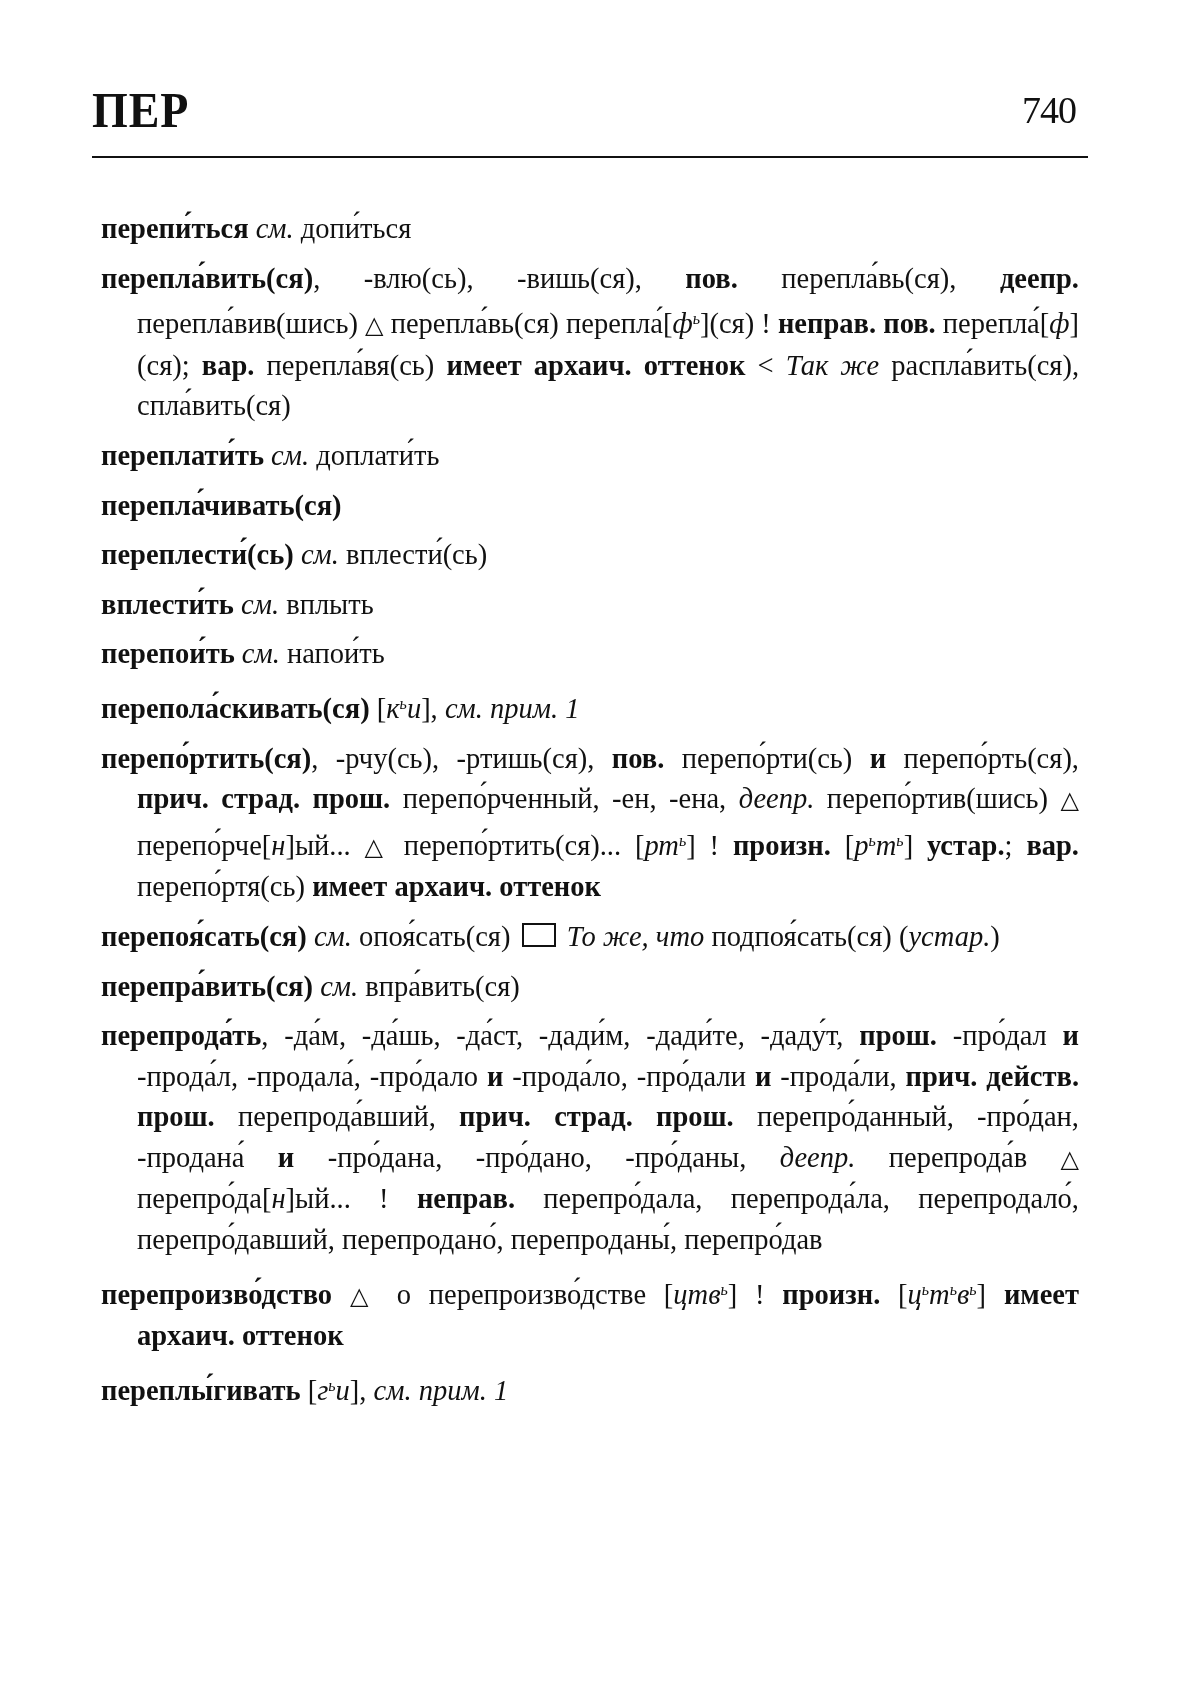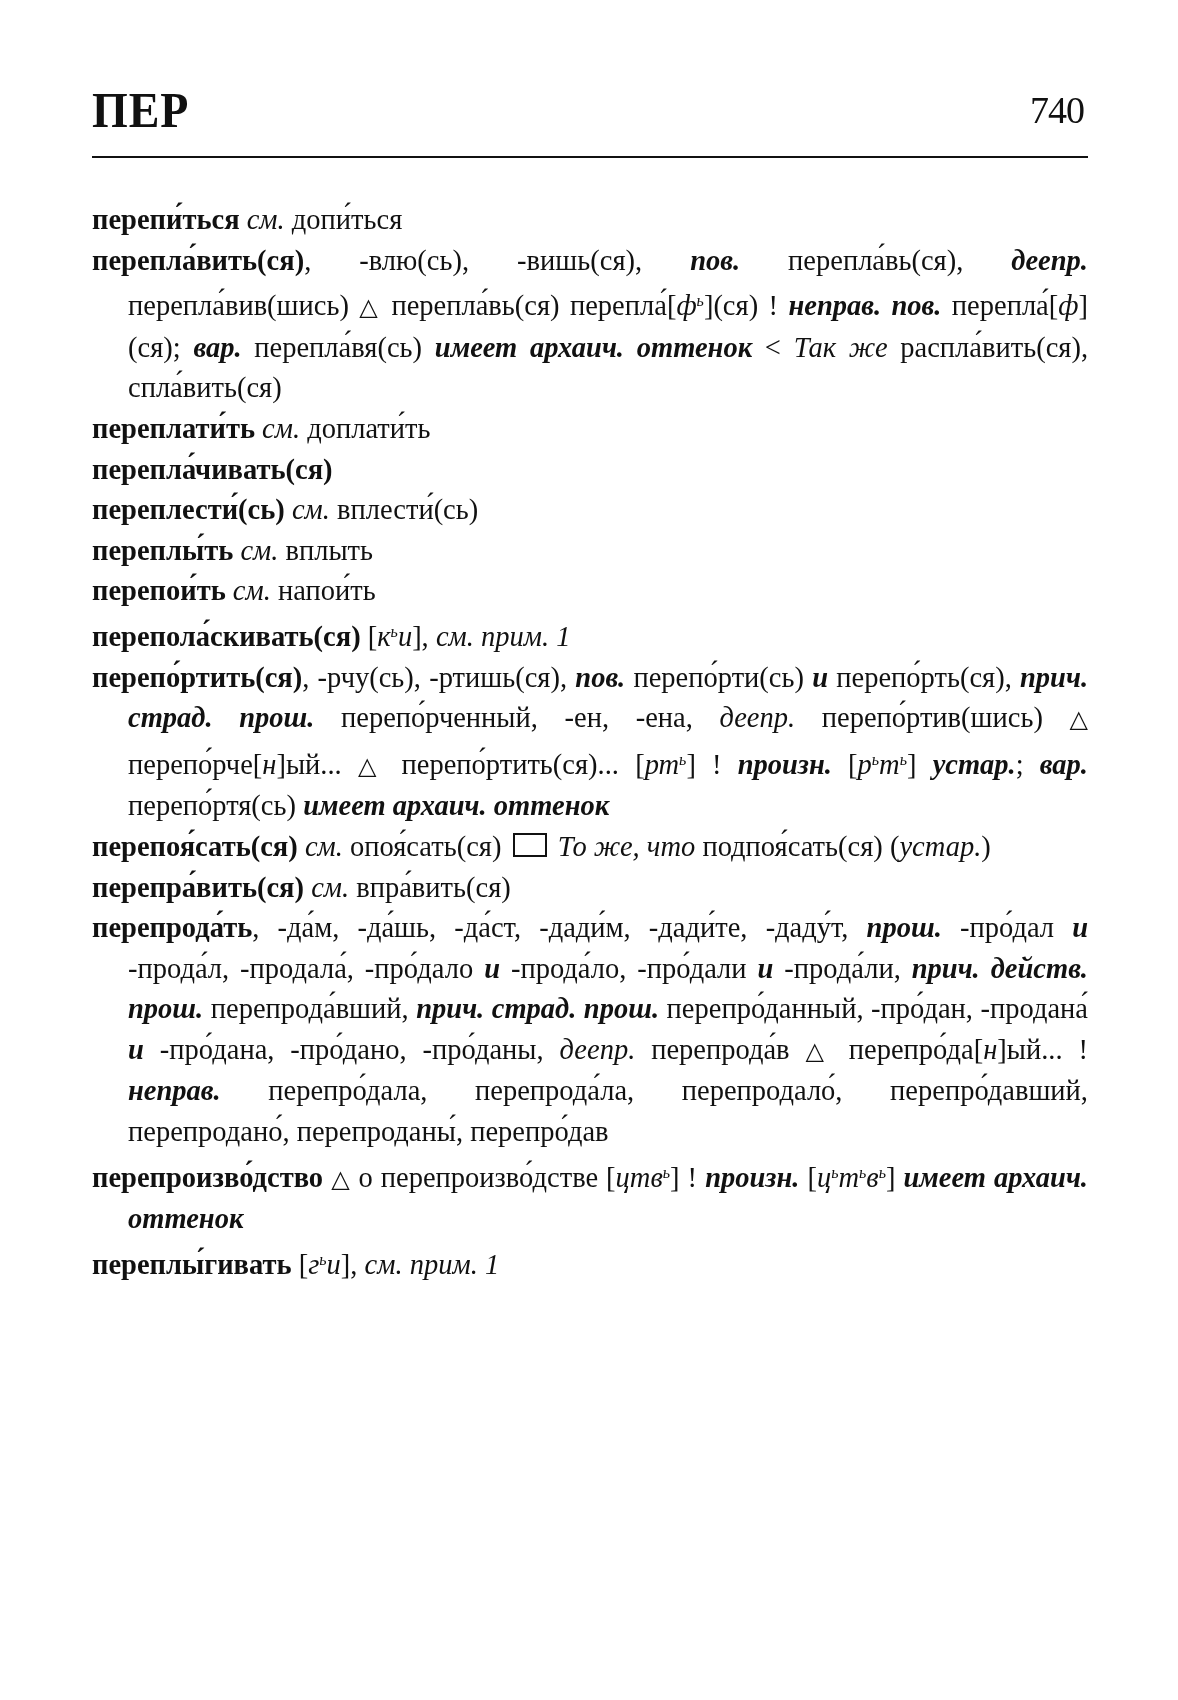--- a/index.html
+++ b/index.html
@@ -10,38 +10,38 @@
   }
   .page-header {
     position: absolute; left: 92px; top: 82px; width: 996px; height: 60px;
   }
   .running-head {
     position: absolute; left: 0; top: 0;
     font-size: 50px; font-weight: bold; letter-spacing: 1px; line-height: 56px;
     transform: scaleX(0.92); transform-origin: left top;
   }
   .page-number {
-    position: absolute; right: 4px; top: 2px;
+    position: absolute; right: 12px; top: 2px;
     font-size: 38px; line-height: 52px; letter-spacing: -1px;
   }
   .header-rule {
     position: absolute; left: 92px; top: 156px; width: 996px; height: 0;
     border-top: 2px solid #111111;
   }
   .entries {
     position: absolute; left: 92px; top: 200px; width: 996px;
     font-size: 28.5px; line-height: 40.6px;
   }
   .entry {
     padding-left: 36px; text-indent: -36px; text-align: justify;
-    margin: 0;
+    margin: 9px;
   }
   .hw { font-weight: bold; }
   .it { font-style: italic; }
-  .bi { font-style: italic; font-weight: bold; }
+  .bi { font-weight: bold; }
   .sym { font-family: "DejaVu Sans", sans-serif; font-size: 24px; }
   .box {
     display: inline-block; width: 30px; height: 20px;
     border: 2px solid #111; vertical-align: -1px; margin: 0 4px;
   }
   .sup { font-size: 16px; vertical-align: 9px; font-style: italic; }
 </style>
 </head>
 <body>
 
@@ -50,21 +50,21 @@
   <div class="page-number">740</div>
 </div>
 <div class="header-rule"></div>
 
 <div class="entries" id="entries">
     <p class="entry"><span class="hw">перепи́ться</span> <span class="it">см.</span> допи́ться</p>
     <p class="entry"><span class="hw">перепла́вить(ся)</span>, -влю(сь), -вишь(ся), <span class="bi">пов.</span> перепла́вь(ся), <span class="bi">деепр.</span> перепла́вив(шись) <span class="sym">△</span> перепла́вь(ся) перепла́[<span class="it">ф</span><span class="sup">ь</span>](ся) ! <span class="bi">неправ. пов.</span> перепла́[<span class="it">ф</span>](ся); <span class="bi">вар.</span> перепла́вя(сь) <span class="bi">имеет архаич. оттенок</span> &lt; <span class="it">Так же</span> распла́вить(ся), спла́вить(ся)</p>
     <p class="entry"><span class="hw">переплати́ть</span> <span class="it">см.</span> доплати́ть</p>
     <p class="entry"><span class="hw">перепла́чивать(ся)</span></p>
     <p class="entry"><span class="hw">переплести́(сь)</span> <span class="it">см.</span> вплести́(сь)</p>
-    <p class="entry"><span class="hw">переплы́ть</span> <span class="it">см.</span> вплыть</p>
+    <p class="entry"><span class="hw">вплести́ть</span> <span class="it">см.</span> вплыть</p>
     <p class="entry"><span class="hw">перепои́ть</span> <span class="it">см.</span> напои́ть</p>
     <p class="entry"><span class="hw">перепола́скивать(ся)</span> [<span class="it">к</span><span class="sup">ь</span><span class="it">и</span>], <span class="it">см. прим. 1</span></p>
     <p class="entry"><span class="hw">перепо́ртить(ся)</span>, -рчу(сь), -ртишь(ся), <span class="bi">пов.</span> перепо́рти(сь) <span class="bi">и</span> перепо́рть(ся), <span class="bi">прич. страд. прош.</span> перепо́рченный, -ен, -ена, <span class="it">деепр.</span> перепо́ртив(шись) <span class="sym">△</span> перепо́рче[<span class="it">н</span>]ый... <span class="sym">△</span> перепо́ртить(ся)... [<span class="it">рт</span><span class="sup">ь</span>] ! <span class="bi">произн.</span> [<span class="it">р</span><span class="sup">ь</span><span class="it">т</span><span class="sup">ь</span>] <span class="bi">устар.</span>; <span class="bi">вар.</span> перепо́ртя(сь) <span class="bi">имеет архаич. оттенок</span></p>
     <p class="entry"><span class="hw">перепоя́сать(ся)</span> <span class="it">см.</span> опоя́сать(ся) <span class="box"></span> <span class="it">То же, что</span> подпоя́сать(ся) (<span class="it">устар.</span>)</p>
     <p class="entry"><span class="hw">перепра́вить(ся)</span> <span class="it">см.</span> впра́вить(ся)</p>
     <p class="entry"><span class="hw">перепрода́ть</span>, -да́м, -да́шь, -да́ст, -дади́м, -дади́те, -даду́т, <span class="bi">прош.</span> -про́дал <span class="bi">и</span> -прода́л, -продала́, -про́дало <span class="bi">и</span> -прода́ло, -про́дали <span class="bi">и</span> -прода́ли, <span class="bi">прич. действ. прош.</span> перепрода́вший, <span class="bi">прич. страд. прош.</span> перепро́данный, -про́дан, -продана́ <span class="bi">и</span> -про́дана, -про́дано, -про́даны, <span class="it">деепр.</span> перепрода́в <span class="sym">△</span> перепро́да[<span class="it">н</span>]ый... ! <span class="bi">неправ.</span> перепро́дала, перепрода́ла, перепродало́, перепро́давший, перепродано́, перепроданы́, перепро́дав</p>
     <p class="entry"><span class="hw">перепроизво́дство</span> <span class="sym">△</span> о перепроизво́дстве [<span class="it">цтв</span><span class="sup">ь</span>] ! <span class="bi">произн.</span> [<span class="it">ц</span><span class="sup">ь</span><span class="it">т</span><span class="sup">ь</span><span class="it">в</span><span class="sup">ь</span>] <span class="bi">имеет архаич. оттенок</span></p>
     <p class="entry"><span class="hw">переплы́гивать</span> [<span class="it">г</span><span class="sup">ь</span><span class="it">и</span>], <span class="it">см. прим. 1</span></p>
   </div>
 

